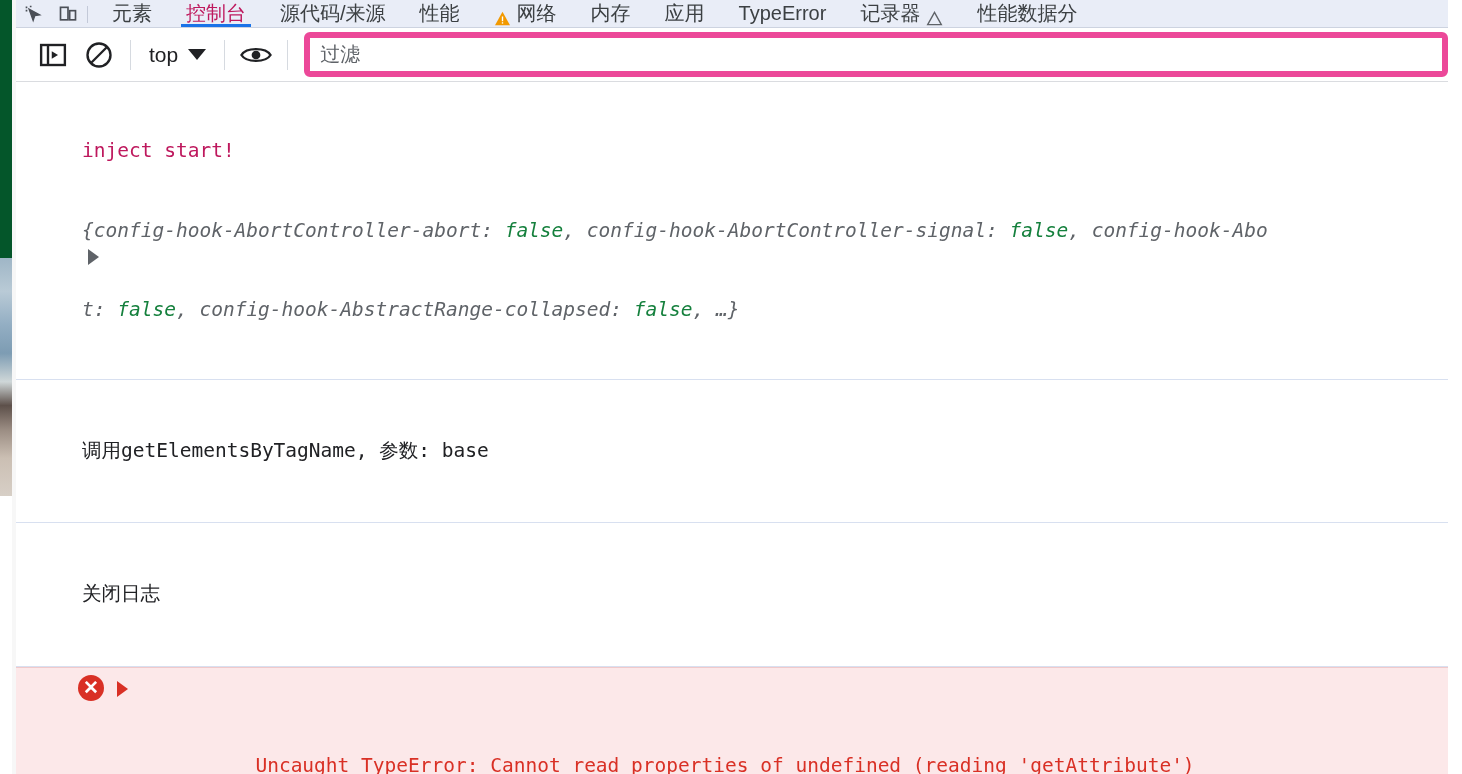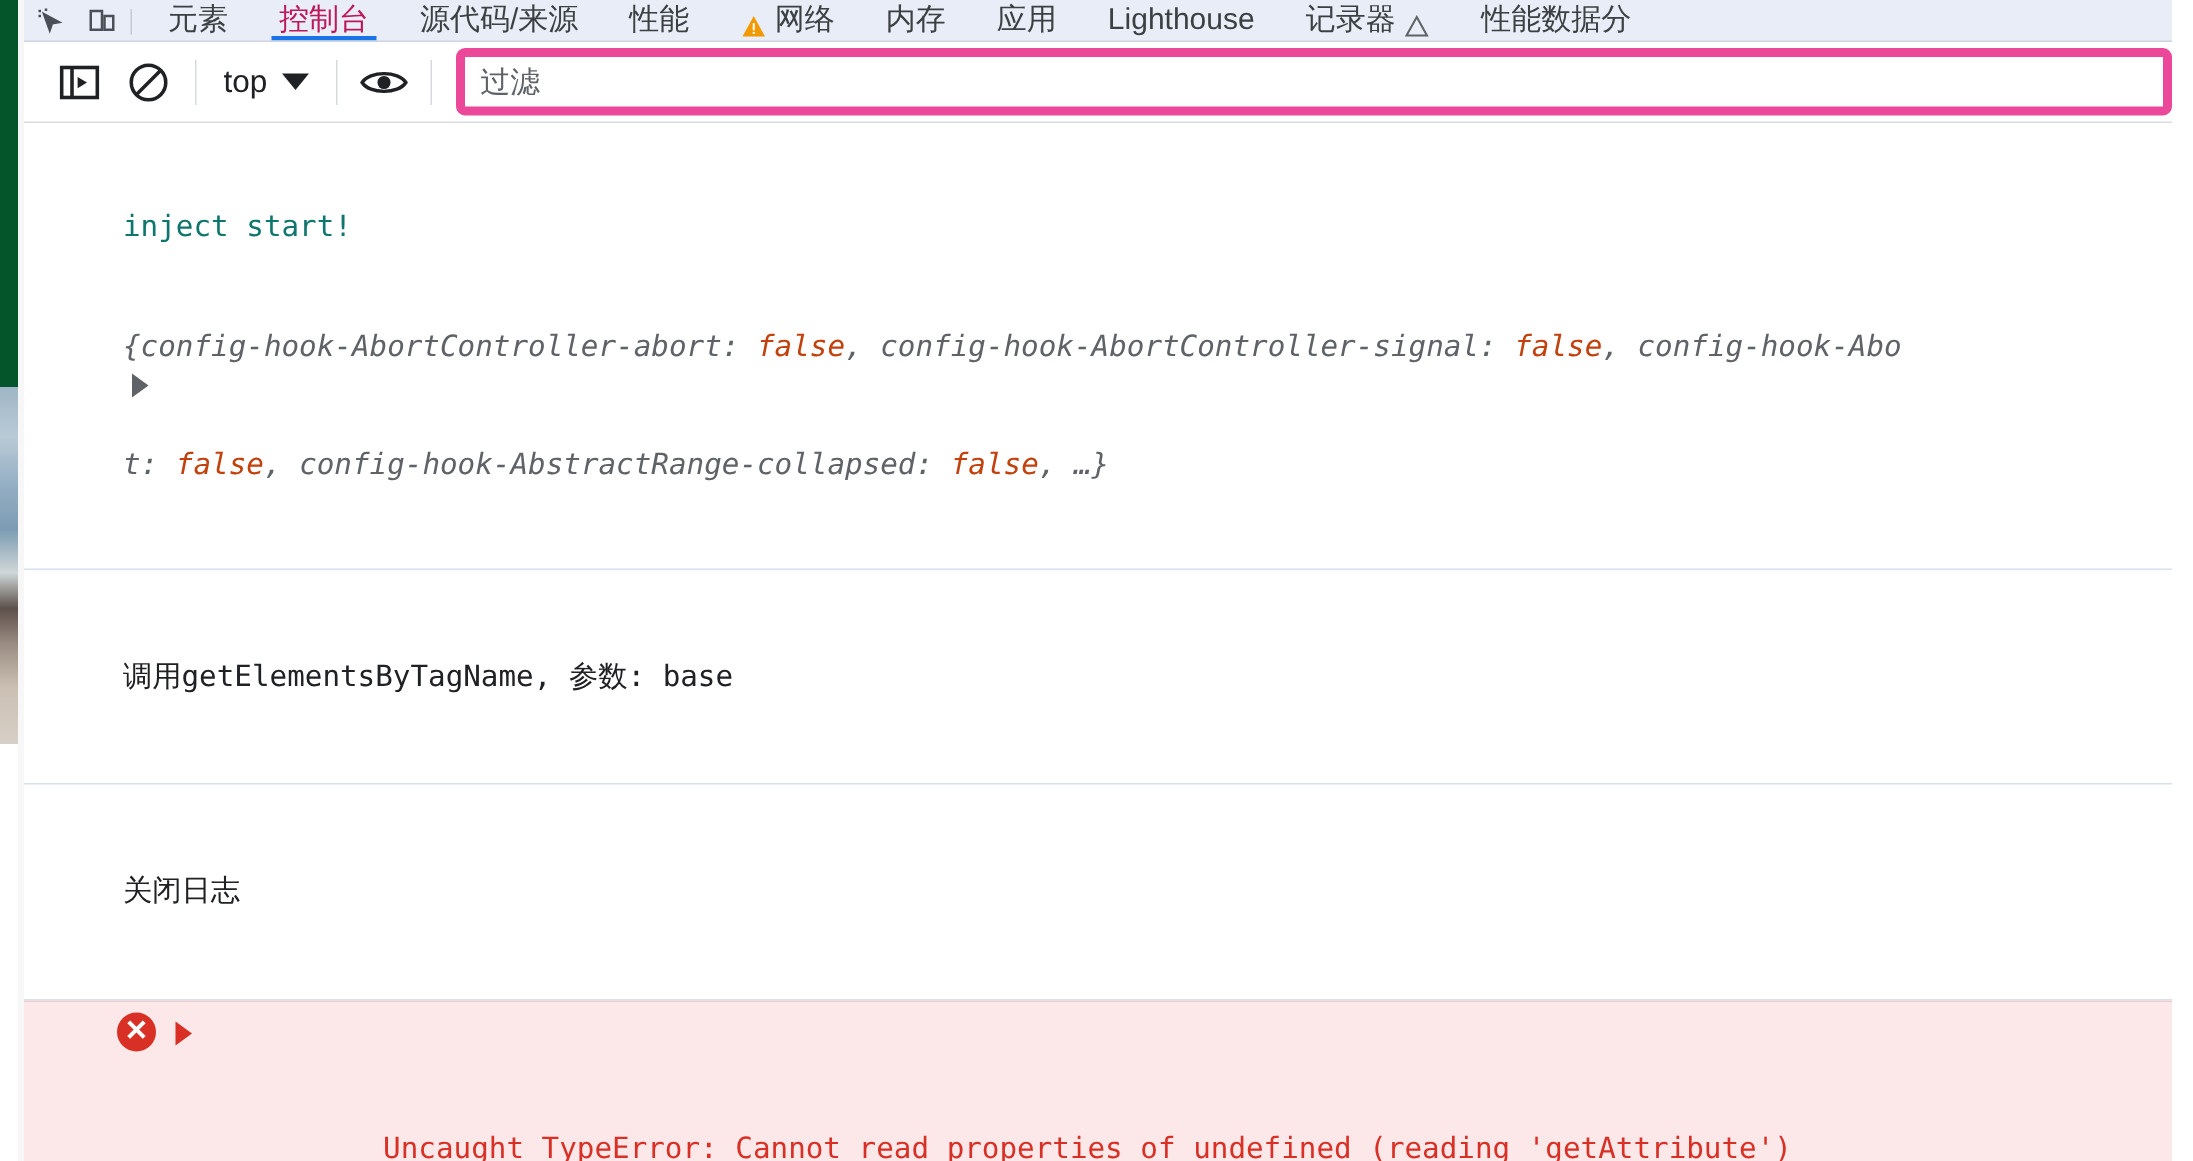--- a/index.html
+++ b/index.html
@@ -199,21 +199,21 @@
     background: #ffffff;
     position: relative;
   }
   .msg {
     position: relative;
     border-bottom: 1px solid #d8e0f0;
     padding: 5px 0 5px 0;
     white-space: pre;
     overflow: hidden;
   }
-  .msg-text { padding-left: 66px; color: #0f766e; }
+  .msg-text { padding-left: 66px; color: #be185d; }
 
   .msg-log-inject {
     padding-top: 3px;
     padding-bottom: 2px;
   }
   .obj-line {
     position: relative;
     color: #5f6368;
     font-style: italic;
     padding-left: 66px;
@@ -221,21 +221,21 @@
   }
   .obj-line .tri {
     position: absolute;
     left: 72px;
     top: 31px;
     width: 0; height: 0;
     border-top: 8px solid transparent;
     border-bottom: 8px solid transparent;
     border-left: 11px solid #5f6368;
   }
-  .obj-val { color: #c2410c; font-style: italic; }
+  .obj-val { color: #15803d; font-style: italic; }
 
   .msg-zh { color: #202124; }
 
   
   .msg-error {
     background: #fce8e9;
     border-top: 1px solid #f0c9cb;
     border-bottom: 1px solid #f0c9cb;
     color: #d93025;
     padding: 6px 0 6px 0;
@@ -325,21 +325,21 @@
           </span>
           <span>网络</span>
         </div>
         <div class="tab">
           <span>内存</span>
         </div>
         <div class="tab">
           <span>应用</span>
         </div>
         <div class="tab">
-          <span>Lighthouse</span>
+          <span>TypeError</span>
         </div>
         <div class="tab">
           <span>记录器</span>
           <span class="rec-tri">
             <svg viewBox="0 0 24 22" width="17" height="15">
               <path d="M12 2 L22 20 L2 20 Z" fill="none" stroke="#5f6368" stroke-width="2"></path>
             </svg>
           </span>
         </div>
         <div class="tab">

